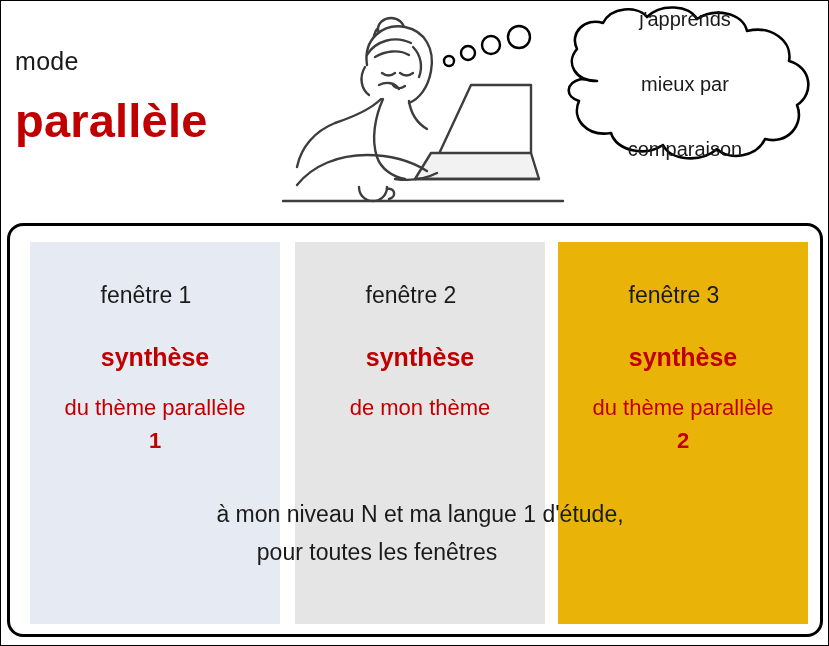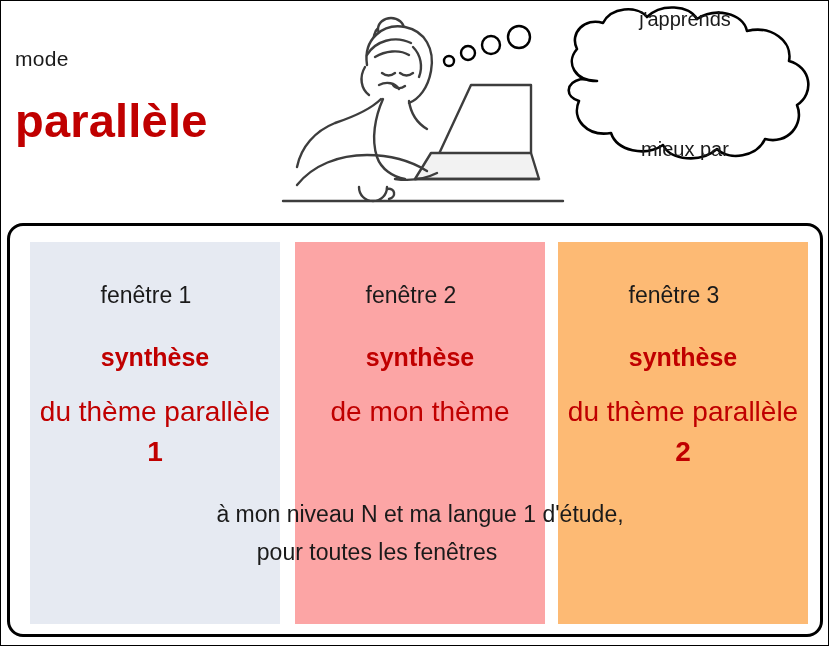--- a/index.html
+++ b/index.html
@@ -25,21 +25,21 @@
     position: absolute;
     left: 0;
     top: 0;
     width: 829px;
     height: 222px;
   }
   .mode-label {
     position: absolute;
     left: 14px;
     top: 46px;
-    font-size: 21px;
+    font-size: 25px;
     color: #1a1a1a;
     letter-spacing: 0.3px;
   }
   .mode-title {
     position: absolute;
     left: 14px;
     top: 92px;
     font-size: 47px;
     font-weight: bold;
     color: #c00000;
@@ -101,43 +101,43 @@
     width: 100%;
     height: 100%;
   }
   .col {
     position: absolute;
     top: 16px;
     height: 382px;
     width: 250px;
   }
   .col-1 { left: 20px;  background: #e6eaf2; }
-  .col-2 { left: 285px; background: #fca5a5; }
-  .col-3 { left: 548px; background: #fdba74; }
+  .col-2 { left: 285px; background: #e5e5e5; }
+  .col-3 { left: 548px; background: #eab308; }
 
   .col-inner {
     position: relative;
     width: 100%;
     padding-top: 40px;
     box-sizing: border-box;
     text-align: center;
   }
   .win-label {
     font-size: 23px;
     color: #1a1a1a;
     margin: 0 18px 34px 0;
   }
   .synth {
     font-size: 25px;
     font-weight: bold;
     color: #c00000;
     margin: 8px 0 22px 0;
   }
   .desc {
-    font-size: 28px;
+    font-size: 22px;
     color: #c00000;
     line-height: 1.3;
     margin: 0;
   }
   .desc .num {
     font-weight: bold;
     display: block;
     margin-top: 4px;
   }
 
@@ -224,20 +224,21 @@
                  C256 120 238 140 216 134
                  C208 152 180 156 168 144
                  C152 158 122 156 114 140
                  C96 152 68 146 62 128
                  C38 132 22 114 30 96
                  C16 92 16 78 32 74 Z" fill="#ffffff" stroke="#000000" stroke-width="2.6" stroke-linejoin="round"></path>
       </svg>
       <div class="thought-text">
         <span>j'apprends</span>
         <span>mieux par</span>
+        <span>comparaison</span>
       </div>
     </div>
   </div>
 
   <div class="panel">
     <div class="columns">
 
       <div class="col col-1">
         <div class="col-inner">
           <p class="win-label">fenêtre 1</p>

